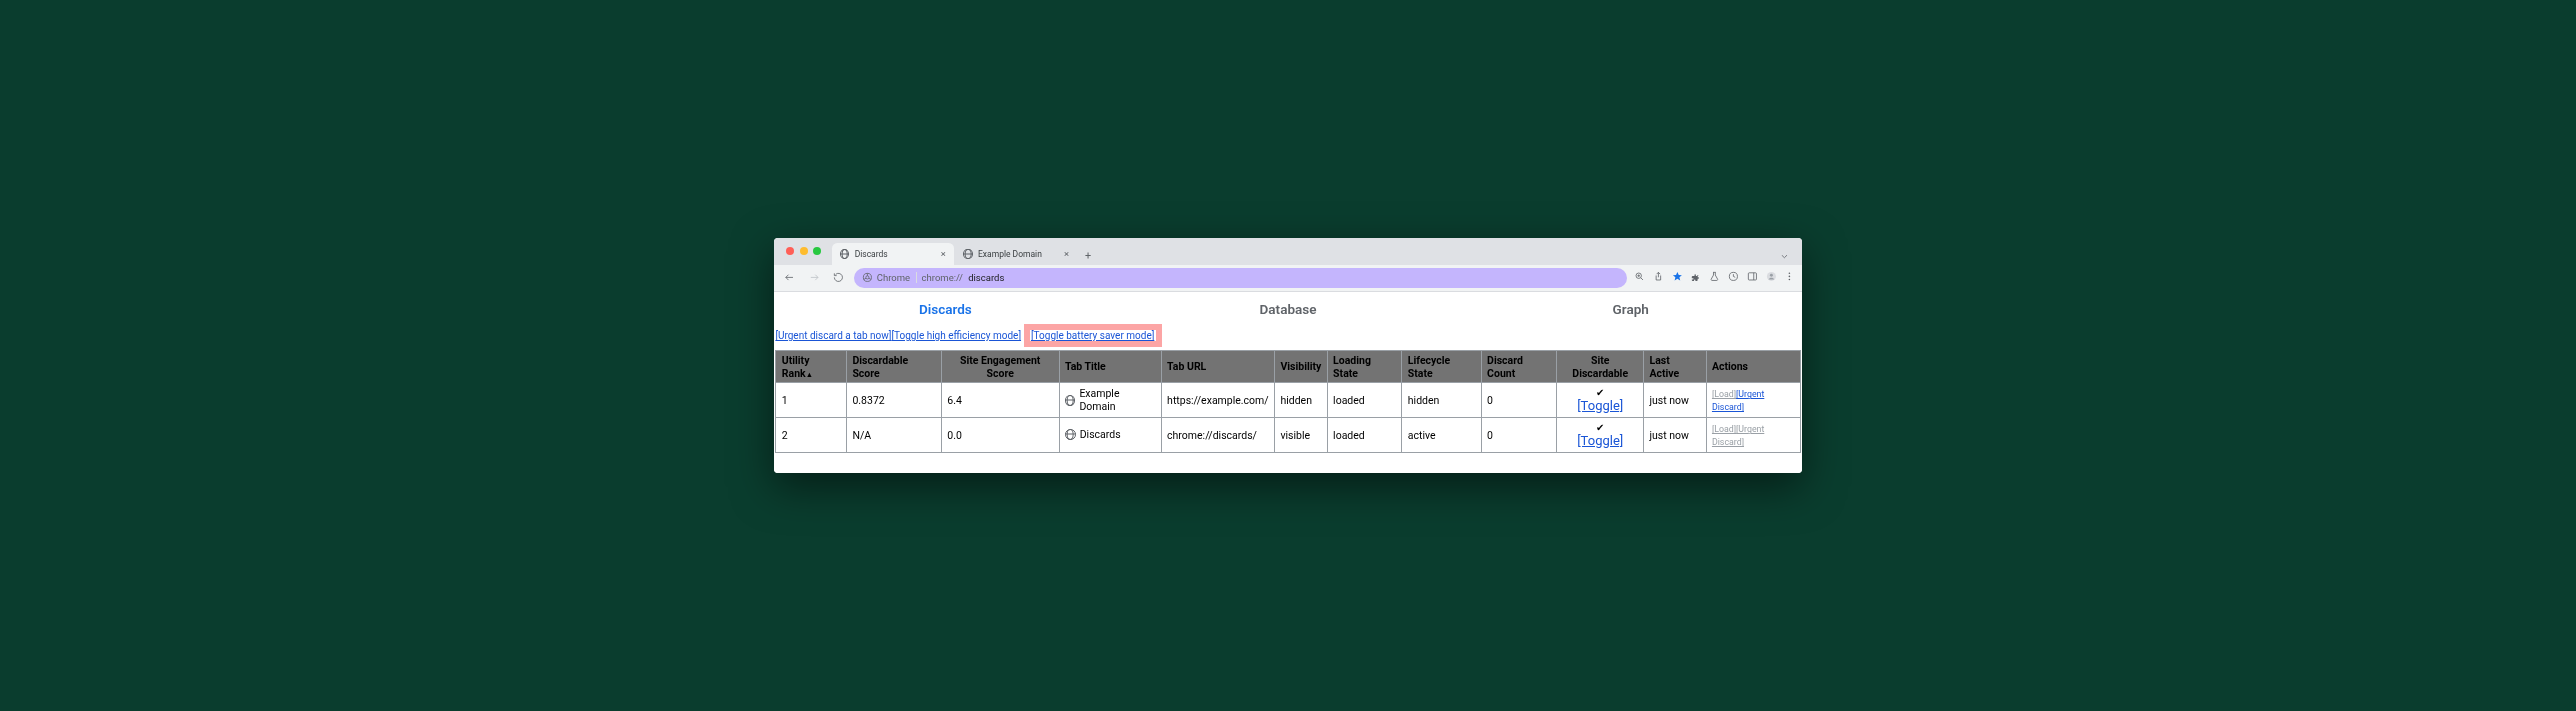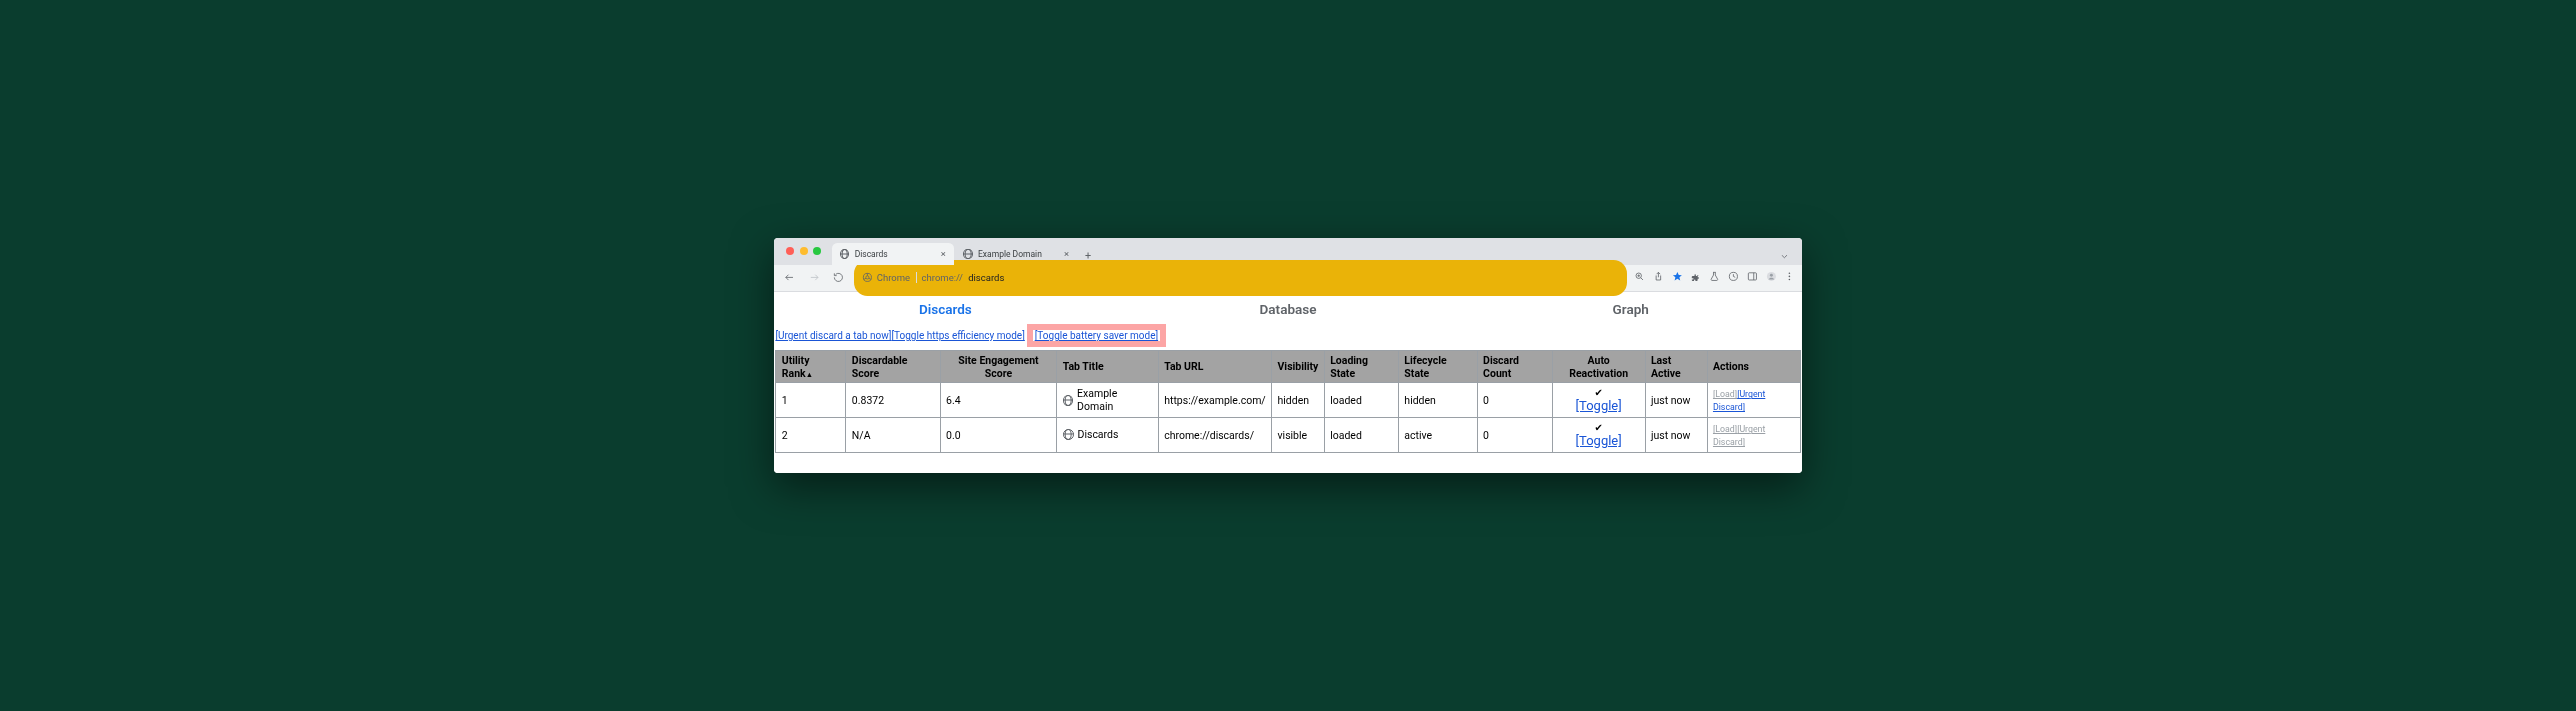--- a/index.html
+++ b/index.html
@@ -44,22 +44,22 @@
   .tab .close { margin-left: auto; color: #5f6368; font-size: 9.5px; }
   .newtab { width: 19px; height: 19px; display:flex;align-items:center;justify-content:center; color:#5f6368; font-size:10.8px; }
   .chev { margin-left:auto; color:#5f6368; padding:0 5.4px; }
   .toolbar {
     background: #f1f3f4; height: 27px; display:flex; align-items:center;
     padding: 0 6.8px; gap: 6.8px; border-bottom: 0.7px solid #dadce0;
   }
   .nav-btn { width:17.6px; height:17.6px; display:flex;align-items:center;justify-content:center; color:#5f6368; border-radius:50%; }
   .nav-btn.disabled { color: #bdc1c6; }
   .omnibox {
-    flex: 1; background:#eab308; border-radius: 13.5px; height: 20px;
-    display:flex; align-items:center; padding: 18px 8px; gap:5.4px;
+    flex: 1; background:#c4b5fd; border-radius: 13.5px; height: 20px;
+    display:flex; align-items:center; padding: 2px 8px; gap:5.4px;
     font-size: 9.5px; color:#5f6368;
   }
   .omnibox .chrome-chip { display:flex; align-items:center; gap:4px; color:#5f6368; }
   .omnibox .divider { width:0.7px; height:10.8px; background:#dadce0; }
   .omnibox .url-strong { color:#202124; }
   .toolbar-right { display:flex; align-items:center; gap:8px; color:#5f6368; }
   .toolbar-right .star { color:#1a73e8; }
   .content { background:#fff; padding-bottom: 20px; }
   .page-tabs {
     display:flex; width:100%; text-align:center;
@@ -69,21 +69,21 @@
   .page-tab { flex:1; cursor:pointer; }
   .page-tab.active { color:#1a73e8; }
   .action-links { padding: 0 1.4px 1.4px 1.4px; font-size: 10px; }
   .action-links a { color:#1a55d6; text-decoration: underline; }
   .highlight-box { border: 6px solid #fca5a5; padding: 0 1.4px; display:inline-block; }
   table.discards {
     width: calc(100% - 2.7px); margin: 1.4px 1.4px 0 1.4px;
     border-collapse: collapse; font-size: 10.5px;
   }
   table.discards th {
-    background:#a3a3a3; border:0.7px solid #9aa0a6; padding:2.7px 5.4px;
+    background:#737373; border:0.7px solid #9aa0a6; padding:2.7px 5.4px;
     text-align:left; font-weight:700; vertical-align: middle;
   }
   table.discards th.center { text-align:center;margin-left:18px; }
   table.discards td {
     border:0.7px solid #9aa0a6; padding:4px 5.4px; vertical-align: middle;
   }
   table.discards td.center { text-align:center; }
   .sort-ind { font-size: 7.4px; vertical-align: middle; }
   .cell-icon { display:inline-flex; align-items:center; gap:4px; }
   .globe {
@@ -218,37 +218,37 @@
   </div>
 
   <div class="content">
     <div class="page-tabs">
       <div class="page-tab active">Discards</div>
       <div class="page-tab">Database</div>
       <div class="page-tab">Graph</div>
     </div>
 
     <div class="action-links">
-      <a href="#">[Urgent discard a tab now]</a><a href="#">[Toggle https efficiency mode]</a>
+      <a href="#">[Urgent discard a tab now]</a><a href="#">[Toggle high efficiency mode]</a>
       <span class="highlight-box"><a href="#">[Toggle battery saver mode]</a></span>
     </div>
 
     <table class="discards">
       <thead>
         <tr>
           <th><span>Utility Rank</span><span class="sort-ind">▲</span></th>
           <th>Discardable Score</th>
           <th class="center">Site Engagement Score</th>
           <th>Tab Title</th>
           <th>Tab URL</th>
           <th>Visibility</th>
           <th>Loading State</th>
           <th>Lifecycle State</th>
           <th>Discard Count</th>
-          <th class="center">Auto Reactivation</th>
+          <th class="center">Site Discardable</th>
           <th>Last Active</th>
           <th>Actions</th>
         </tr>
       </thead>
       <tbody id="rows-body">
       <tr>
             <td>1</td>
             <td>0.8372</td>
             <td>6.4</td>
             <td><span class="cell-icon">

